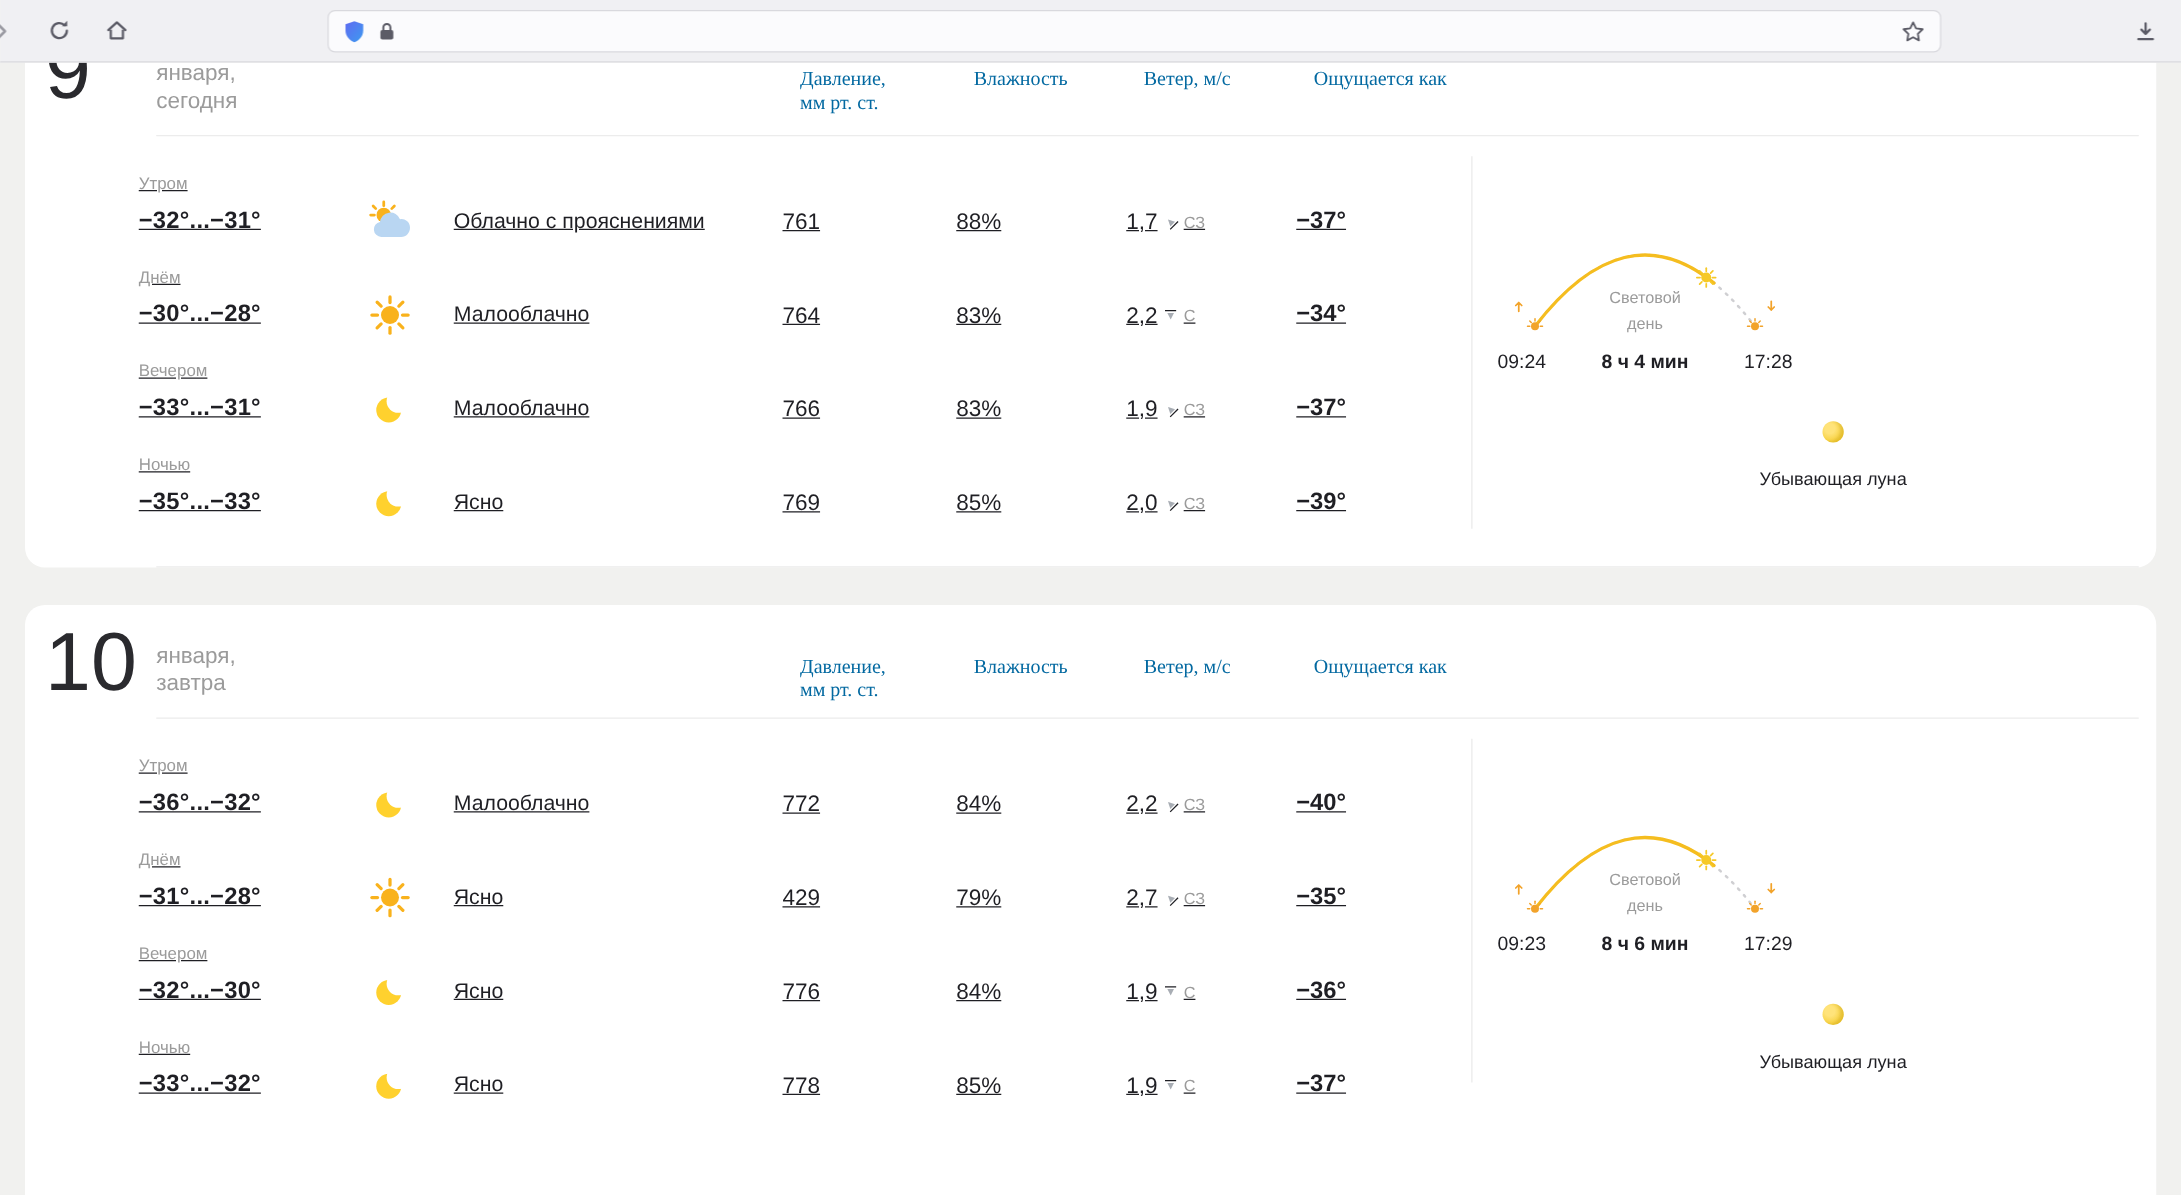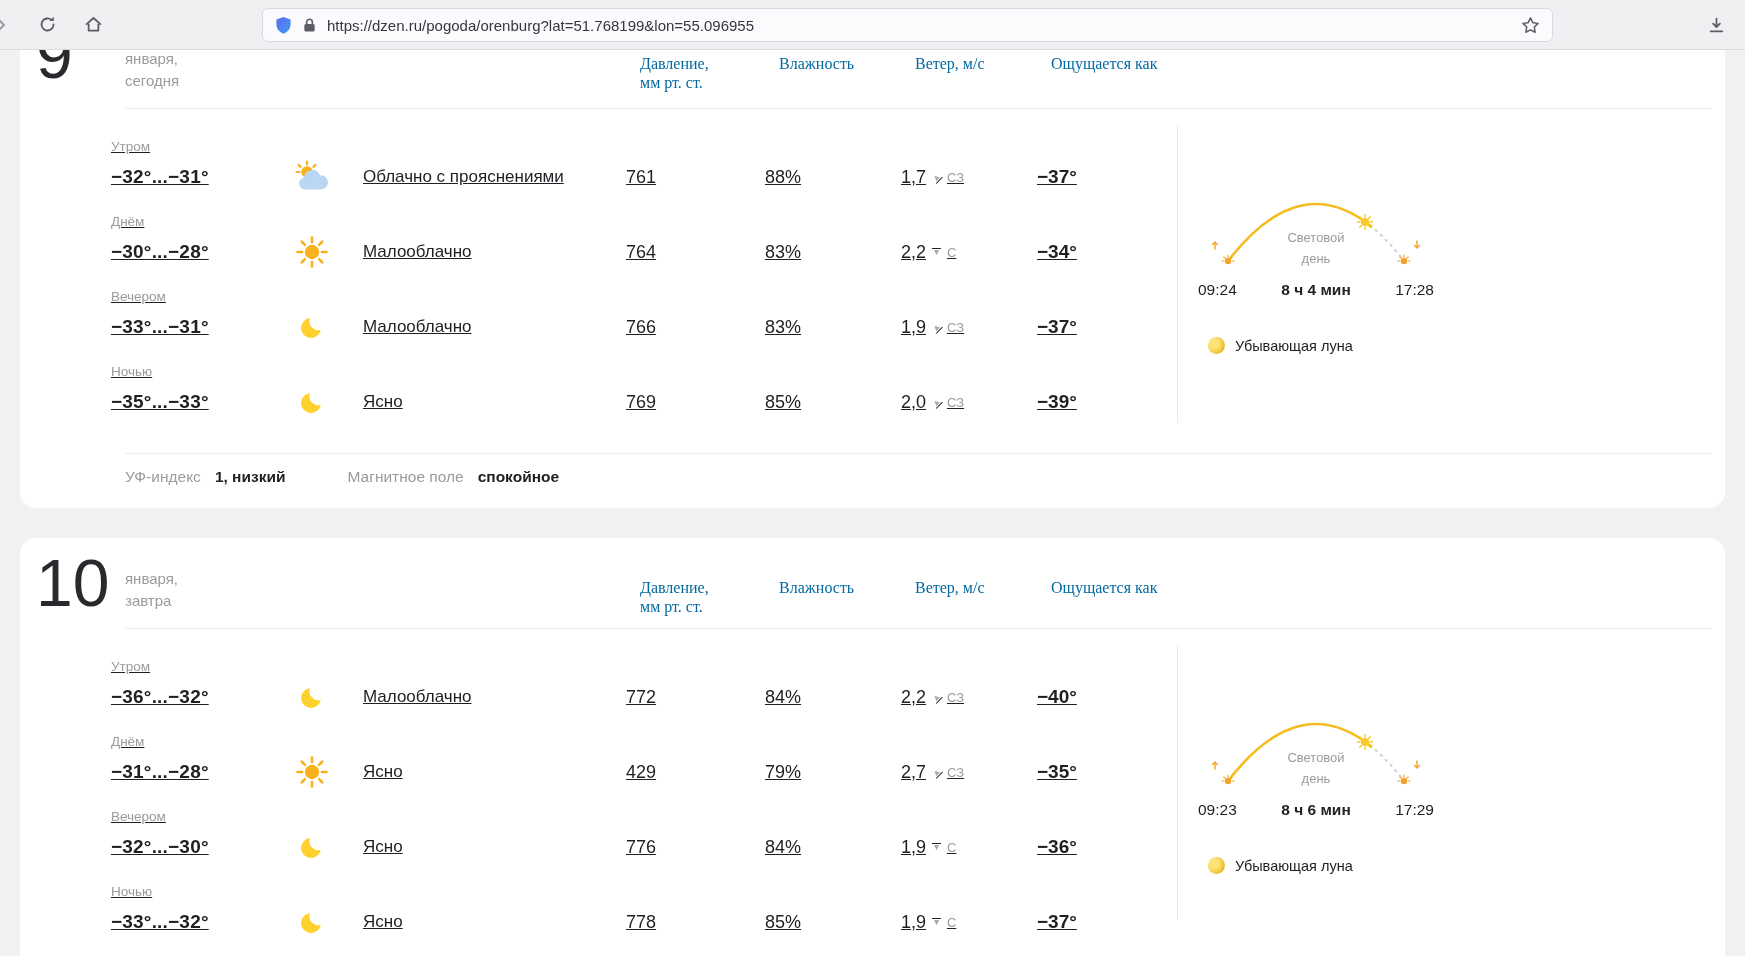--- a/index.html
+++ b/index.html
@@ -26,21 +26,21 @@
   .card { margin:0 20px; background:#fff; border-radius:16px; }
   .card-first { margin-top:-56px; }
   .card-second { margin-top:30px; height:500px; overflow:hidden; }
 
   .card-head { position:relative; }
   .card-first .card-head { height:114px; }
   .card-second .card-head { height:90px; }
   .day-num { position:absolute; left:16px; font-size:66px; line-height:66px; font-weight:400; color:#2a2a2e; }
   .card-first .day-num { top:28px; }
   .card-second .day-num { top:12px; }
-  .day-date { position:absolute; left:105px; font-size:15px; line-height:21.5px; color:#9b9b9b; }
+  .day-date { position:absolute; left:105px; font-size:18px; line-height:21.5px; color:#9b9b9b; }
   .card-first .day-date { top:54px; }
   .card-second .day-date { top:30px; }
   .head-cols { position:absolute; left:105px; right:0; display:grid;
                grid-template-columns:515px 139px 136px 136px 1fr; }
   .card-first .head-cols { top:60px; }
   .card-second .head-cols { top:40px; }
   .col-h { font-size:16px; line-height:19px; color:#0369a1;font-family:Liberation Serif, serif; }
 
   .rule { border:0; border-top:1px solid #ececec; margin:0 14px 0 105px; }
 
@@ -64,21 +64,21 @@
   .divider { width:1px; background:#eaeaea; margin:16px 0 30px; }
 
   .sun-panel { flex:1; }
   .arc-wrap { position:relative; width:216px; margin:70px 0 0 30px; }
   .arc-svg { display:block; }
   .daylight { position:absolute; top:48px; left:0; right:0; text-align:center;
               font-size:13px; line-height:21px; color:#9b9b9b; }
   .sun-times { display:flex; justify-content:space-between; align-items:flex-end;
                width:236px; margin:6px 0 0 20px; font-size:15.5px; }
   .sun-duration { font-weight:bold; }
-  .moon-row { display:flex; align-items:center; gap:10px; margin:38px 0 0 30px; font-size:14.5px; }
+  .moon-row { display:flex; align-items:center; gap:22px; margin:38px 0 0 30px; font-size:14.5px;flex-direction:column; }
   .moon-dot { width:17px; height:17px; border-radius:50%;
               background:radial-gradient(circle at 35% 35%, #ffe37a 25%, #f2c71f 85%);
               box-shadow:inset -3px -1px 2px rgba(120,90,0,.12); }
 
   .card-foot { margin-left:105px; padding:14px 0 22px; display:flex; align-items:baseline; gap:14px; font-size:15.5px; }
   .foot-label { color:#9b9b9b; }
   .foot-value { font-weight:bold; }
   .foot-gap { margin-left:48px; }
 </style>
 </head>
@@ -114,21 +114,20 @@
           </defs>
         <path d="M9 1l7.5 2.6v5.2c0 5-3.4 8.3-7.5 10-4.1-1.7-7.5-5-7.5-10V3.6z" fill="url(#shg)"></path>
       </svg>
     </span>
     <span class="icon-gap">
       <svg width="15" height="17" viewBox="0 0 16 17">
           <rect x="2.5" y="7" width="11" height="8" rx="1.6" fill="#5b5b66"></rect>
           <path d="M5 7V4.8a3 3 0 0 1 6 0V7" fill="none" stroke="#5b5b66" stroke-width="1.7"></path>
         </svg>
     </span>
-    <span class="url-text">https://dzen.ru/pogoda/orenburg?lat=51.768199&amp;lon=55.096955</span>
     <span class="spacer"></span>
     <span style="display:flex">
       <svg width="19" height="19" viewBox="0 0 18 18">
           <path d="M9 1.8l2.2 4.5 5 .7-3.6 3.5.8 4.9L9 13.1l-4.4 2.3.8-4.9L1.8 7l5-.7z" fill="none" stroke="#5b5b66" stroke-width="1.4" stroke-linejoin="round"></path>
         </svg>
     </span>
   </div>
 
   <button class="nav-btn btn-download">
     <svg width="19" height="19" viewBox="0 0 18 18">
@@ -304,26 +303,20 @@
           <span>17:28</span>
         </div>
         <div class="moon-row">
           <span class="moon-dot"></span>
           <span>Убывающая луна</span>
         </div>
       </div>
     </div>
 
     <div class="rule"></div>
-    <div class="card-foot">
-      <span class="foot-label">УФ-индекс</span>
-      <span class="foot-value">1, низкий</span>
-      <span class="foot-label foot-gap">Магнитное поле</span>
-      <span class="foot-value">спокойное</span>
-    </div>
   </section>
 
   <section class="card card-second">
     <div class="card-head">
       <span class="day-num">10</span>
       <span class="day-date">
         <span>января,</span><br>
         <span>завтра</span>
       </span>
       <div class="head-cols">

